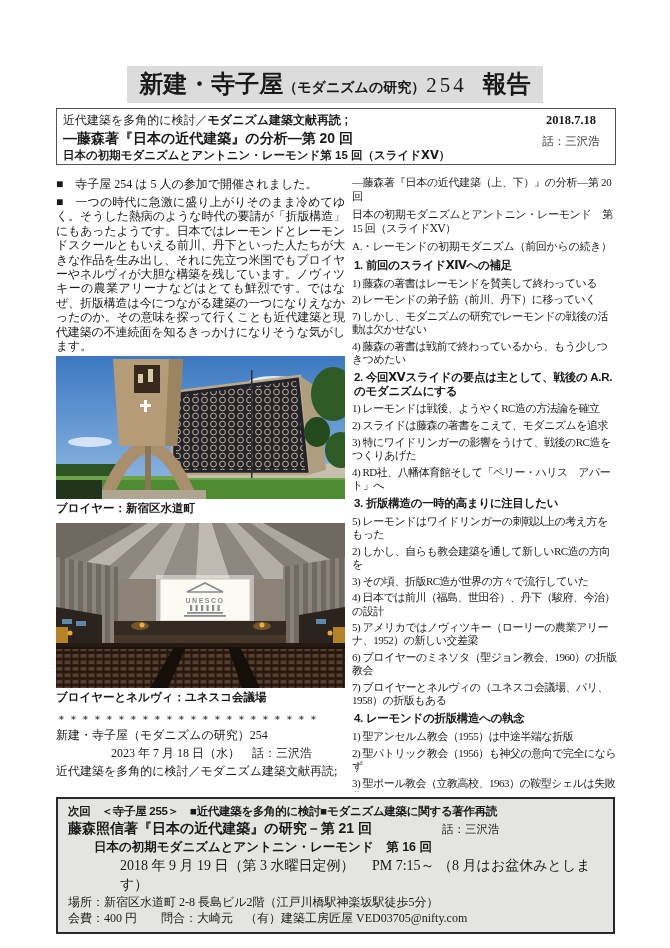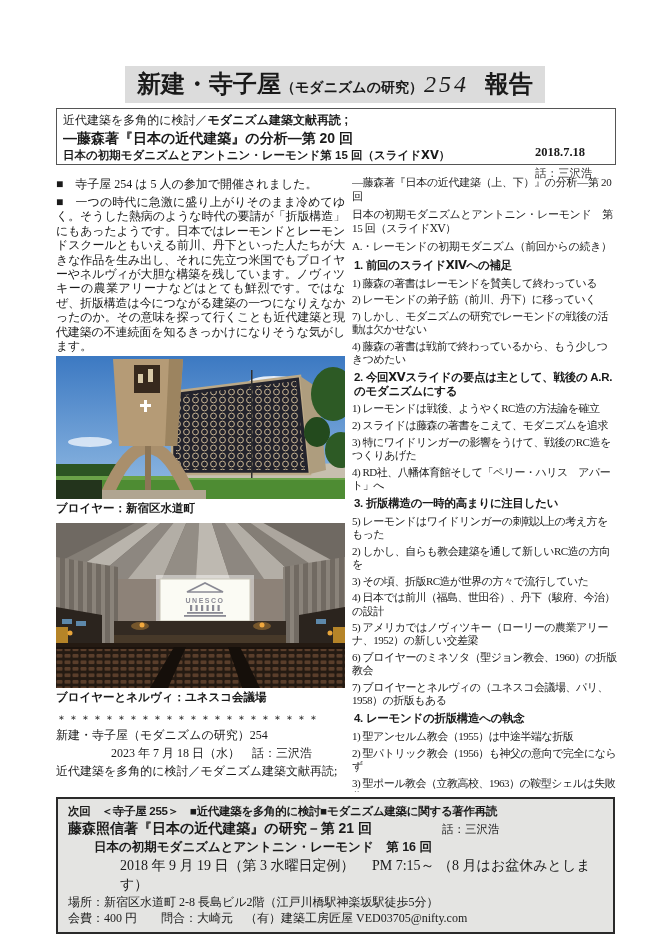--- a/index.html
+++ b/index.html
@@ -6,32 +6,32 @@
   * { margin:0; padding:0; box-sizing:border-box; }
   html,body { background:#ffffff; }
   body { width:670px; height:948px; font-family:"Liberation Serif","DejaVu Serif",serif; color:#1a1a1a; }
   .page { position:relative; width:670px; height:948px; background:#fff; overflow:hidden; }
 
   
   .title-row { position:absolute; top:66px; left:0; width:100%; text-align:center; }
   .title-hl { display:inline-block; background:#dcdcdc; padding:2px 12px 3px 12px; white-space:nowrap; }
   .t-main { font-size:24px; font-weight:bold; }
   .t-paren { font-size:14px; font-weight:bold; }
-  .t-num { font-size:24px; letter-spacing:3px; margin-left:1px;font-style:italic; }
+  .t-num { font-size:21px; letter-spacing:3px; margin-left:1px; }
   .t-suffix { font-size:24px; font-weight:bold; margin-left:16px; }
 
   
   .header-box { position:absolute; left:56px; top:108px; width:560px; height:57px;
                 border:1px solid #555; display:flex; padding:3px 8px 2px 6px; background:#fff;gap:45px; }
   .hb-left { flex:1; }
   .hb-line1 { font-family:"Liberation Sans","DejaVu Sans",sans-serif; font-size:12px; line-height:16px; }
   .hb-l1b { font-weight:bold; }
   .hb-line2 { font-family:"Liberation Sans","DejaVu Sans",sans-serif; font-weight:bold; font-size:14px; line-height:20px; }
   .hb-line3 { font-family:"Liberation Sans","DejaVu Sans",sans-serif; font-weight:bold; font-size:11.5px; line-height:15px; }
-  .hb-right { width:72px; text-align:left;margin-top:32px; }
+  .hb-right { width:72px; text-align:center; }
   .hb-date { font-weight:bold; font-size:12.5px; line-height:16px; }
   .hb-speaker { font-size:11.5px; line-height:15px; margin-top:6px; color:#333; }
 
   
   .col-left { position:absolute; left:56px; top:176px; width:289px; }
   .lp1 { font-size:12px; line-height:17px; margin-bottom:2px; }
   .lp2 { font-size:12px; line-height:14.4px; letter-spacing:-0.2px; text-align:justify; }
   .photo { width:289px; overflow:hidden; }
   .photo1 { height:143px; margin-top:3px; }
   .photo2 { height:165px; }

